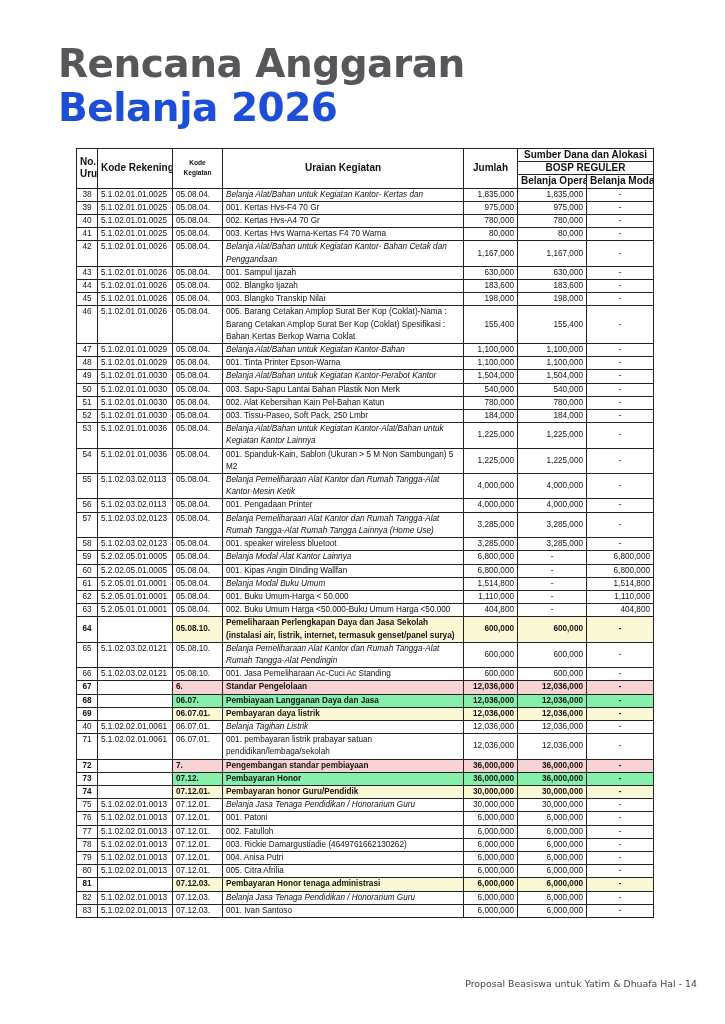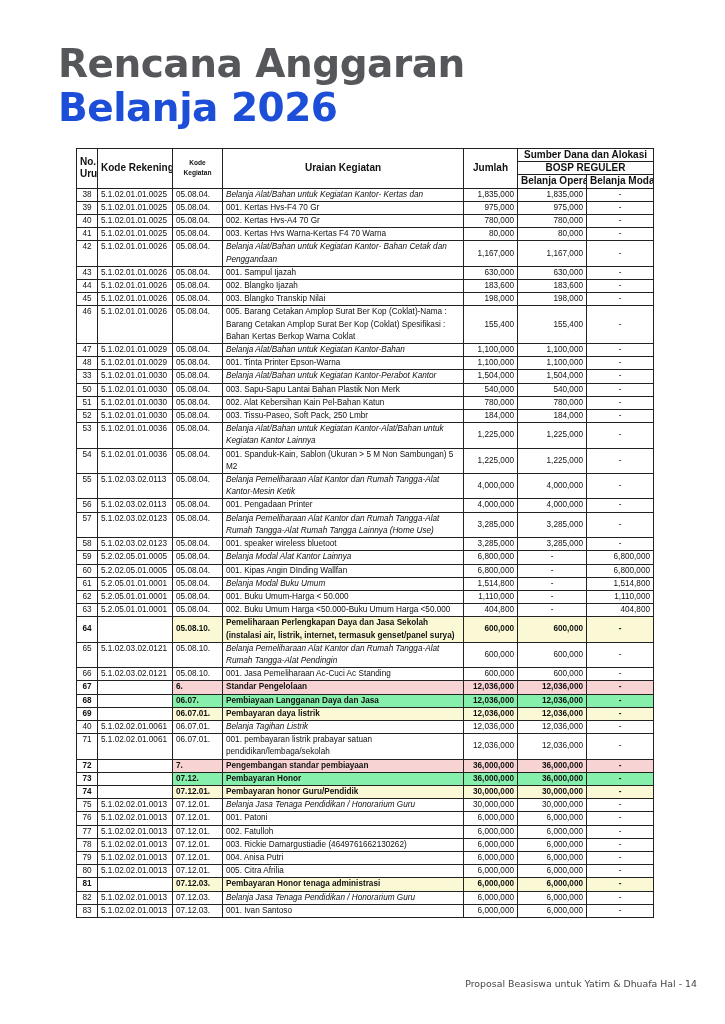--- a/index.html
+++ b/index.html
@@ -152,21 +152,21 @@
       <tr>
         <td class="no">48</td>
         <td class="">5.1.02.01.01.0029</td>
         <td class="">05.08.04.</td>
         <td class="uraian">001. Tinta Printer Epson-Warna</td>
         <td class="num">1,100,000</td>
         <td class="num">1,100,000</td>
         <td class="dash">-</td>
       </tr>
       <tr class="italic">
-        <td class="no top">33</td>
+        <td class="no top">49</td>
         <td class="top">5.1.02.01.01.0030</td>
         <td class="top">05.08.04.</td>
         <td class="uraian">Belanja Alat/Bahan untuk Kegiatan Kantor-Perabot Kantor</td>
         <td class="num">1,504,000</td>
         <td class="num">1,504,000</td>
         <td class="dash">-</td>
       </tr>
       <tr>
         <td class="no">50</td>
         <td class="">5.1.02.01.01.0030</td>

